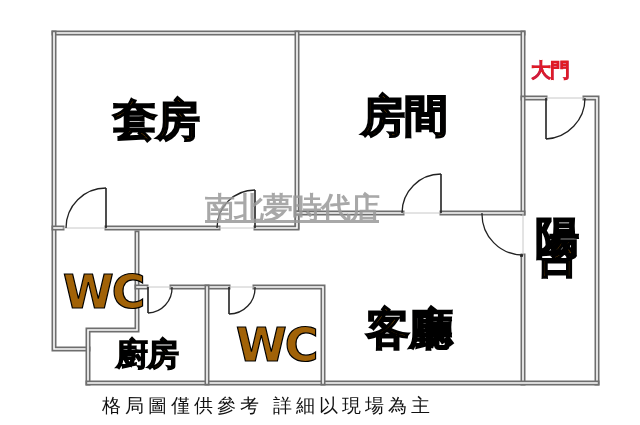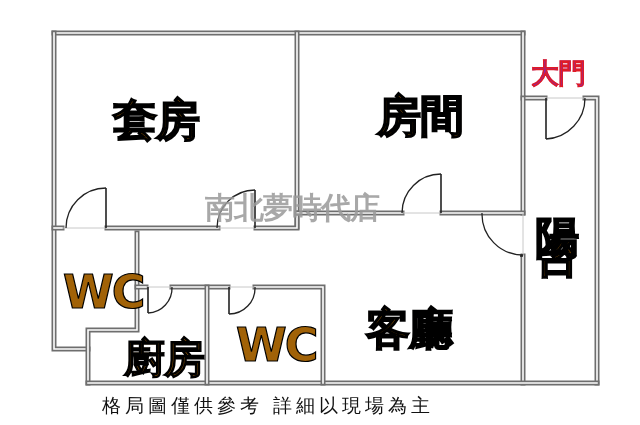--- a/index.html
+++ b/index.html
@@ -1,23 +1,23 @@
 <!DOCTYPE html>
 <html><head>
 <meta charset="utf-8">
 <style>
   html, body { margin:0; padding:0; background:#ffffff; }
   body { width:640px; height:425px; position:relative; overflow:hidden; font-family:"DejaVu Sans", sans-serif; }
   #plan { position:absolute; left:0; top:0; width:640px; height:425px; }
   .room-label { position:absolute; font-family:"DejaVu Sans", sans-serif; font-weight:900; color:#a16207; letter-spacing:-1px; white-space:nowrap; line-height:1; }
   .room-label.big { font-size:44px; -webkit-text-stroke:1.6px #000; }
   .room-label.wc { font-size:46px; -webkit-text-stroke:1.2px #000; letter-spacing:-2px; }
-  .room-label.kitchen { font-size:41px;margin-left:8px; -webkit-text-stroke:1.2px #000; }
+  .room-label.kitchen { font-size:32px; -webkit-text-stroke:1.2px #000; }
   .vertical { writing-mode:vertical-rl; text-orientation:upright; letter-spacing:14px; }
-  .entrance { position:absolute; font-weight:900; color:#6d28d9; font-size:28px; -webkit-text-stroke:0.6px #e01b24; line-height:1; letter-spacing:-1px; }
+  .entrance { position:absolute; font-weight:900; color:#6d28d9; font-size:20px; -webkit-text-stroke:0.6px #e01b24; line-height:1; letter-spacing:-1px; }
   .watermark { position:absolute; font-family:"DejaVu Serif", serif; font-weight:bold; color:#9a9a9a; opacity:0.85; font-size:30px; letter-spacing:-1px; line-height:1; white-space:nowrap; }
   .caption { position:absolute; font-family:"DejaVu Serif", serif; font-size:19px; color:#111; letter-spacing:4px; line-height:1; white-space:nowrap; }
 </style>
 </head>
 <body>
 
 <svg id="plan" viewBox="0 0 640 425" xmlns="http://www.w3.org/2000/svg">
   <defs>
     <style>
       .w { fill:none; stroke:#6e6e6e; stroke-width:5; stroke-linecap:square; }
@@ -117,24 +117,24 @@
     </g>
 
     <g>
       <path class="sill" d="M228 287 H255"></path>
       <path class="leaf" d="M229 287 V314"></path>
       <path class="arc" d="M229 314 A26 26 0 0 0 255 287"></path>
     </g>
   </g>
 </svg>
 
-<div class="watermark" style="left:205px; top:193px;">南北夢時代店</div>
+<div class="watermark" style="left:205px; top:193px;text-decoration:underline;">南北夢時代店</div>
 
 <div class="room-label big" style="left:113px; top:98px;">套房</div>
-<div class="room-label big" style="left:361px; top:94px;margin-left:16px;">房間</div>
+<div class="room-label big" style="left:361px; top:94px;">房間</div>
 <div class="room-label big vertical" style="left:536px; top:184px;">陽台</div>
 <div class="room-label wc" style="left:63px; top:269px;">WC</div>
 <div class="room-label kitchen" style="left:116px; top:338px;">廚房</div>
 <div class="room-label wc" style="left:236px; top:322px;">WC</div>
 <div class="room-label big" style="left:366px; top:307px;text-align:center;">客廳</div>
 
 <div class="entrance" style="left:531px; top:60px;">大門</div>
 
 <div class="caption" style="left:102px; top:396px;">格局圖僅供參考 詳細以現場為主</div>
 

